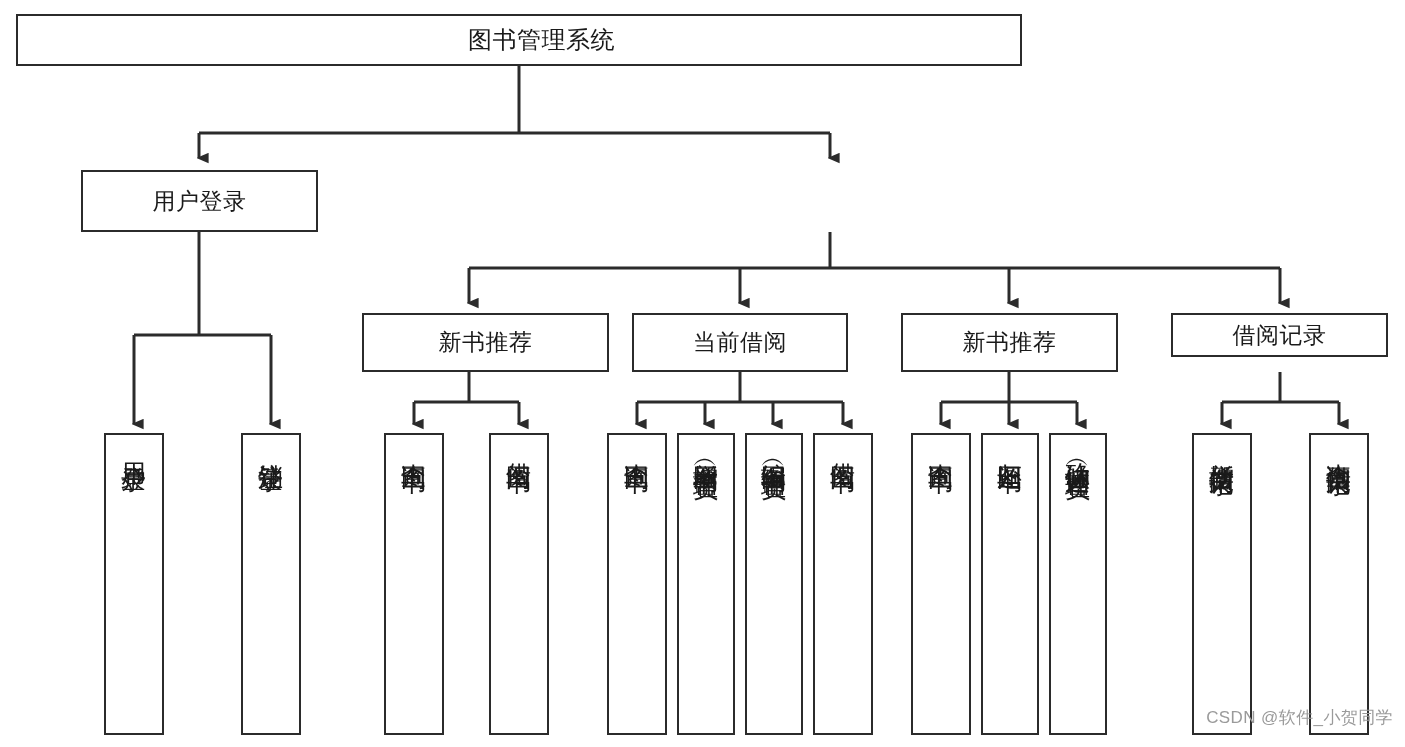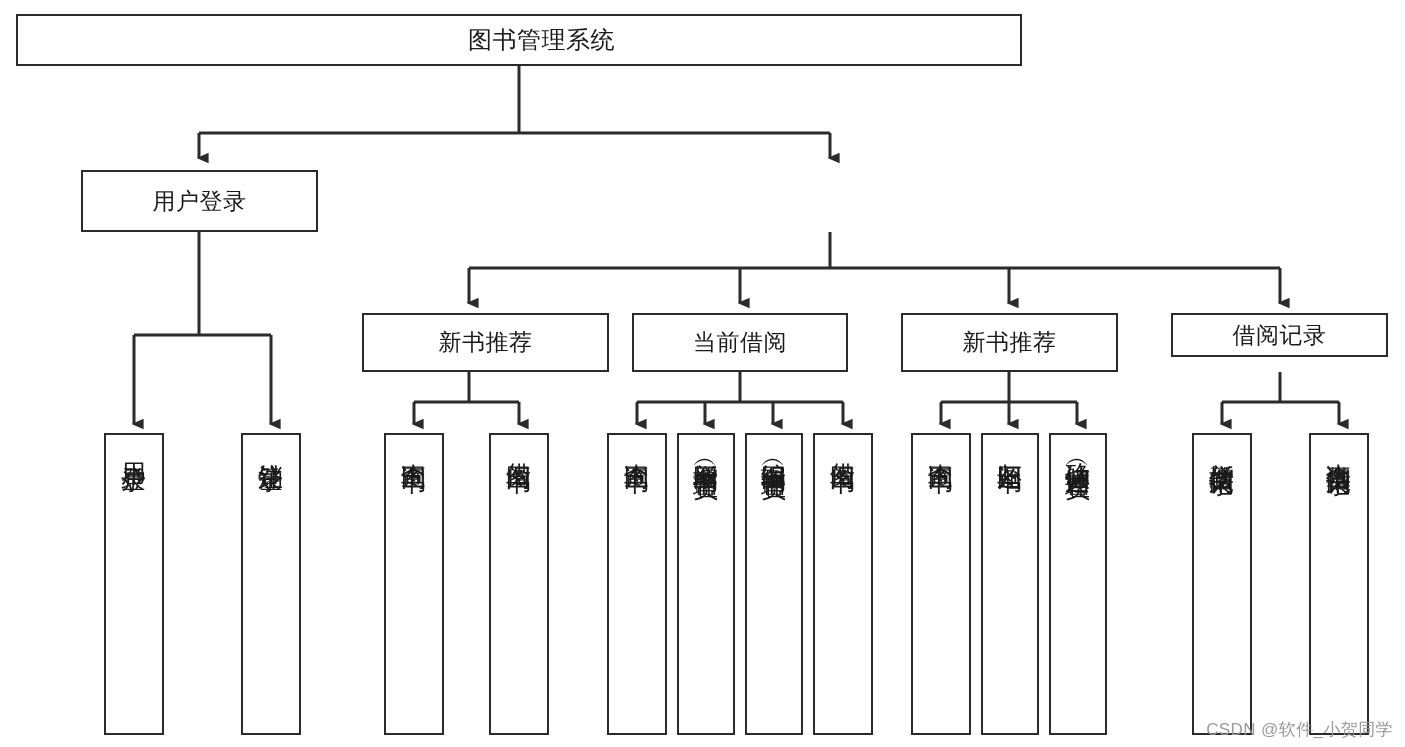--- a/index.html
+++ b/index.html
@@ -56,21 +56,21 @@
     text-orientation: upright;
     font-size: 25px;
     line-height: 1.12;
     letter-spacing: 2px;
     white-space: nowrap;
     margin: 0 auto;
   }
   .watermark {
     position: absolute;
     right: 12px;
-    bottom: 6px;
+    bottom: 18px;
     font-size: 17px;
     color: #9a9a9a;
     z-index: 6;
     white-space: nowrap;
     letter-spacing: 0.4px;
   }
 </style>
 </head>
 <body>
 

